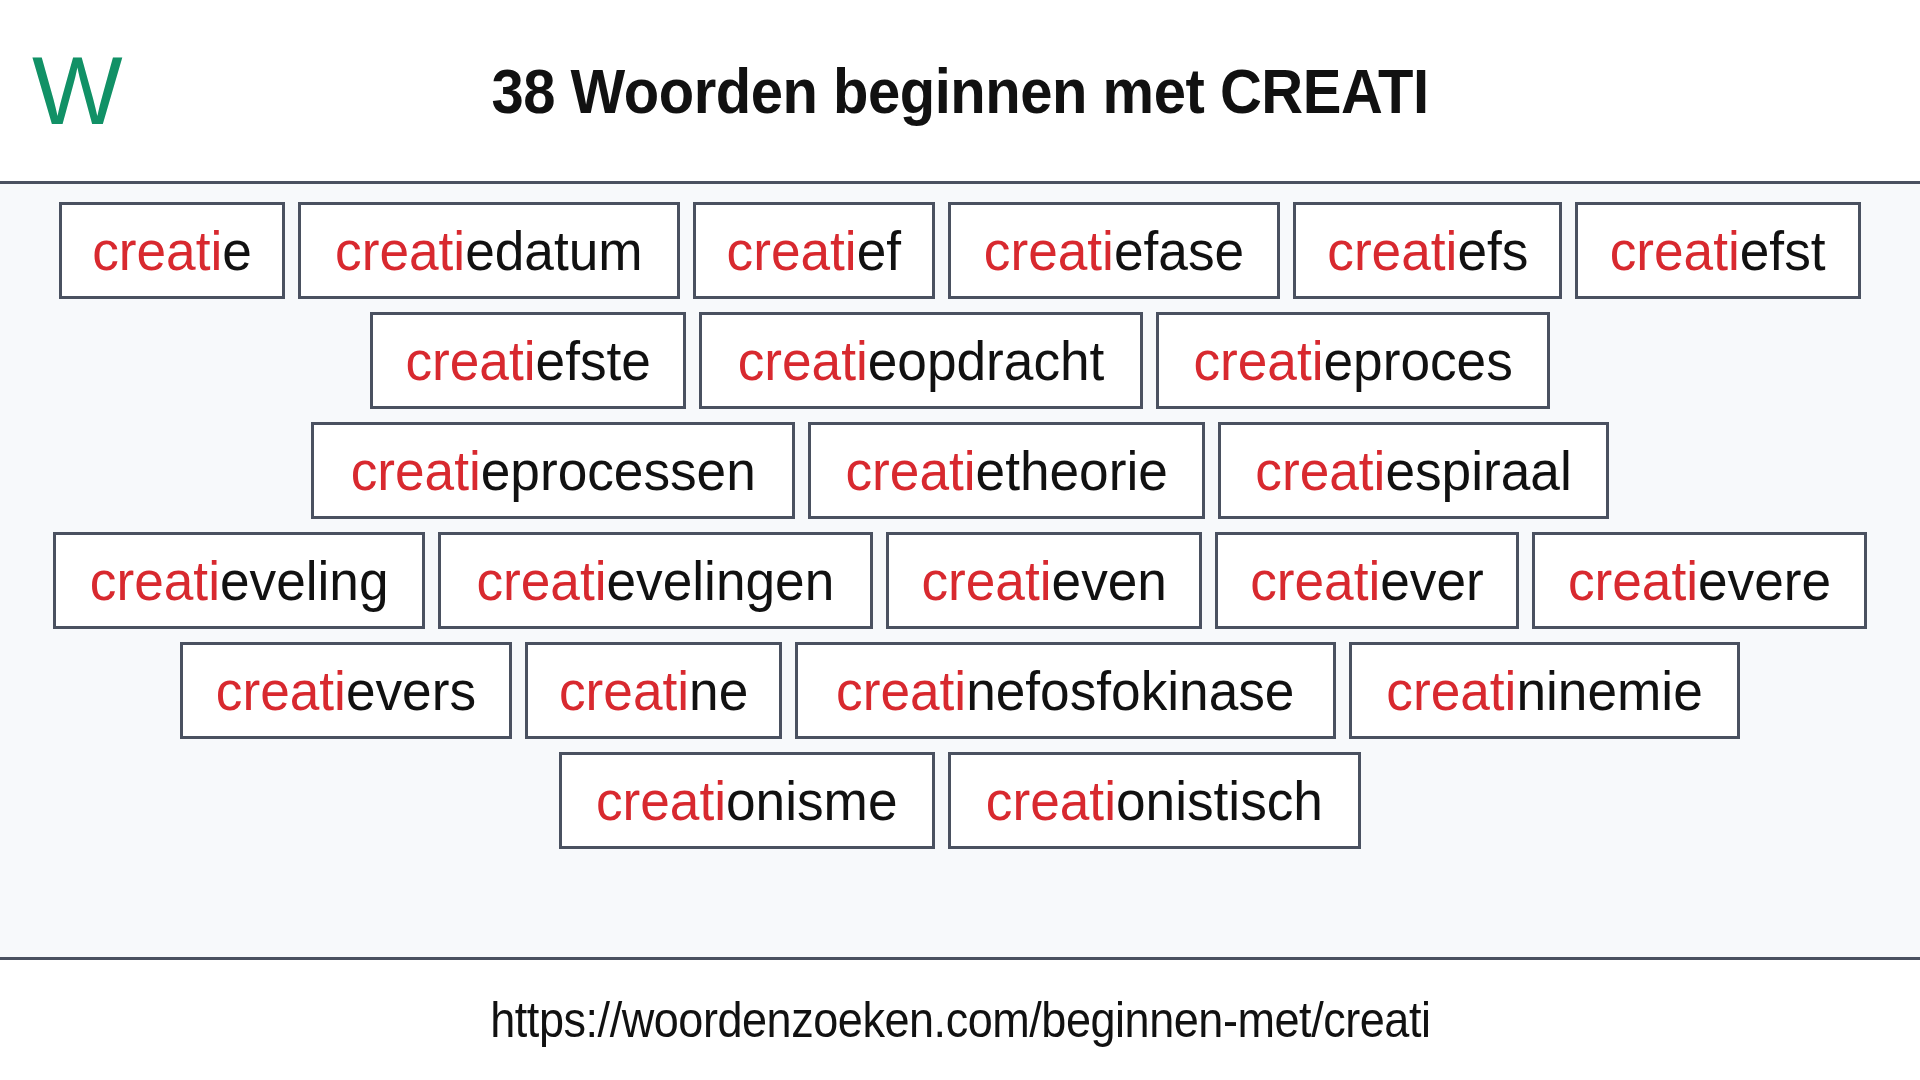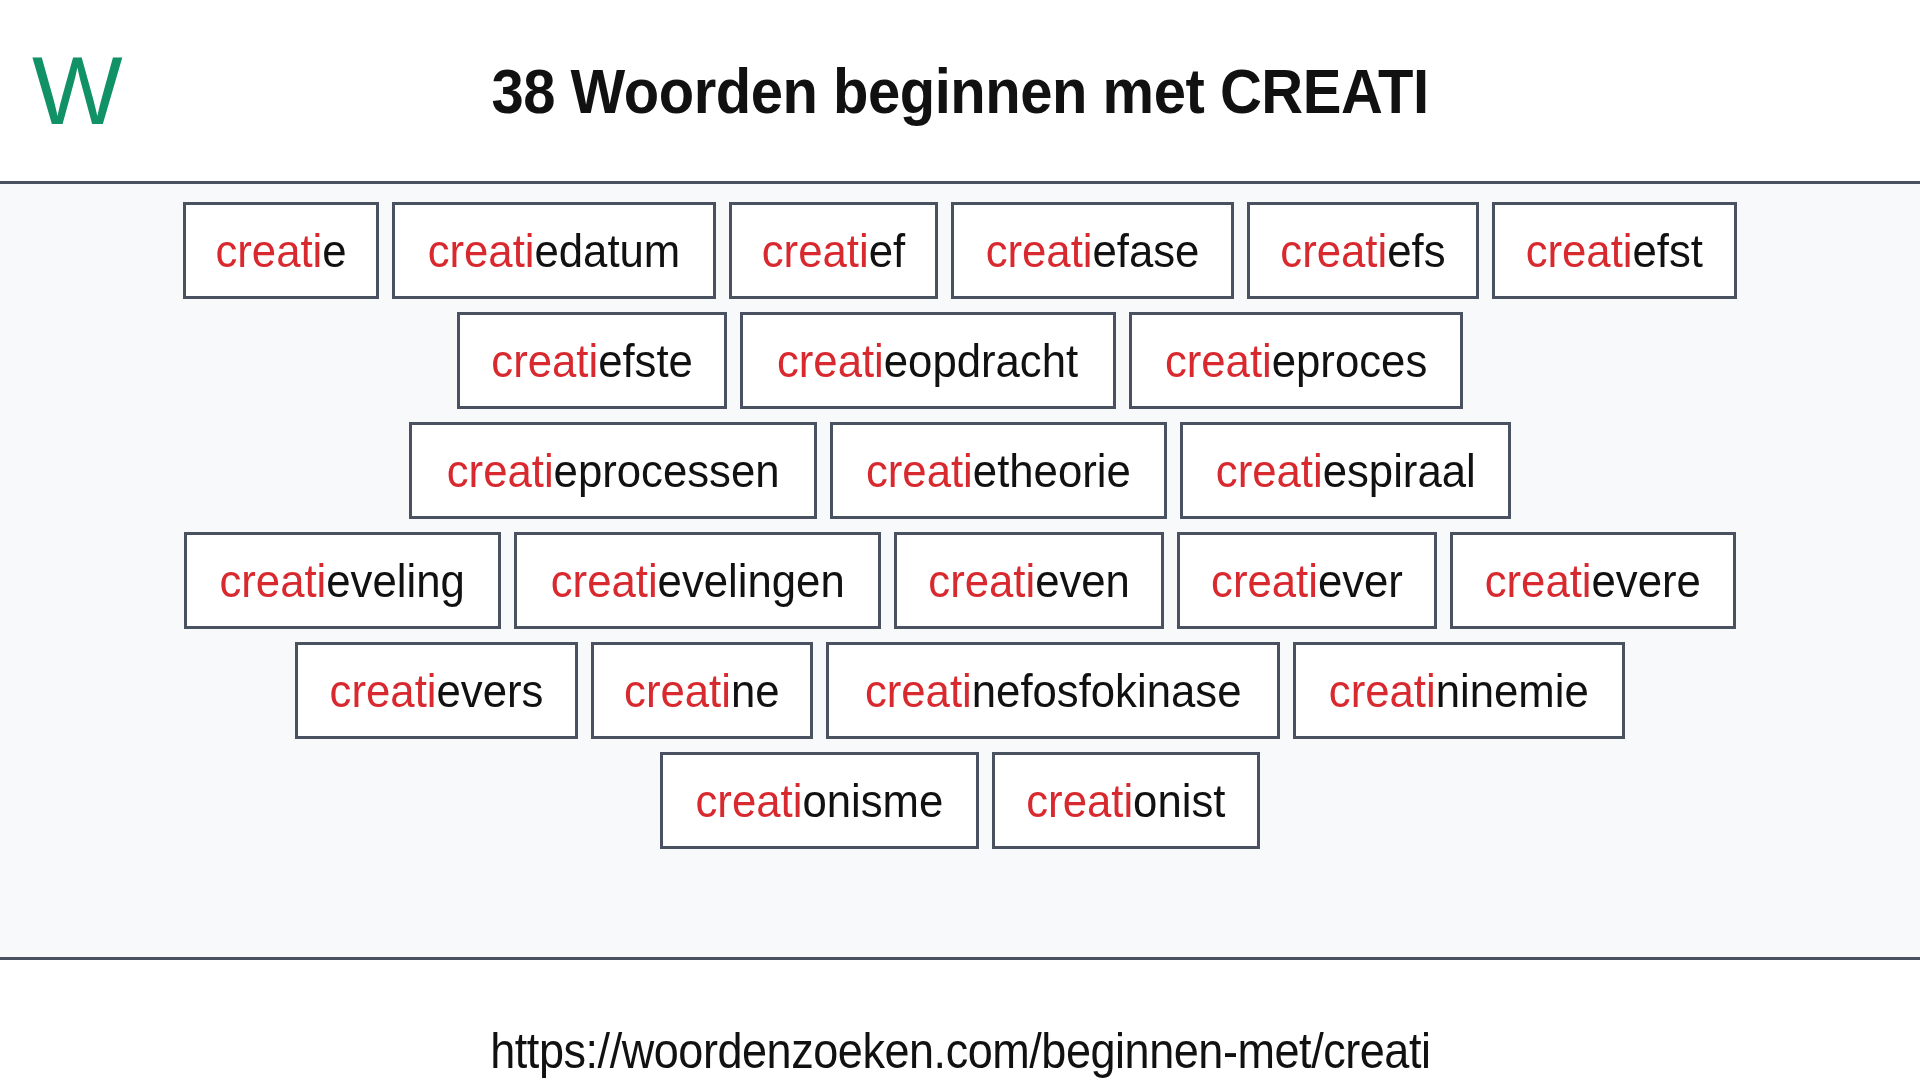--- a/index.html
+++ b/index.html
@@ -70,36 +70,36 @@
     height: 97px;
   }
   .word-box {
     background: #ffffff;
     border: 3px solid #4a5160;
     display: flex;
     align-items: center;
     justify-content: center;
     padding: 0 26px;
     white-space: nowrap;
-    font-size: 46px;
+    font-size: 56px;
     line-height: 1;
     color: #111111;
     transform: none;
   }
   .word-box .wtext { transform: scaleX(0.95); display: inline-block; }
   .prefix { color: #d8292f; }
   .suffix { color: #111111; }
 
   
   .footer {
     flex: 0 0 120px;
     height: 120px;
     background: #ffffff;
     display: flex;
-    align-items: flex-end;
+    align-items: center;
     justify-content: center;
   }
   .footer-url {
     font-size: 50px;
     color: #111111;
     letter-spacing: -0.5px;
     transform: scaleX(0.9);
     white-space: nowrap;
   }
 </style>
@@ -186,21 +186,21 @@
         </div>
         <div class="word-box">
           <span class="wtext"><span class="prefix">creati</span><span class="suffix">ninemie</span></span>
         </div>
       </div>
       <div class="word-row">
         <div class="word-box">
           <span class="wtext"><span class="prefix">creati</span><span class="suffix">onisme</span></span>
         </div>
         <div class="word-box">
-          <span class="wtext"><span class="prefix">creati</span><span class="suffix">onist</span></span>
+          <span class="wtext"><span class="prefix">creati</span><span class="suffix">onistisch</span></span>
         </div>
       </div>
     </div>
 
   <div class="footer">
     <div class="footer-url">https://woordenzoeken.com/beginnen-met/creati</div>
   </div>
 
 </div>
 

